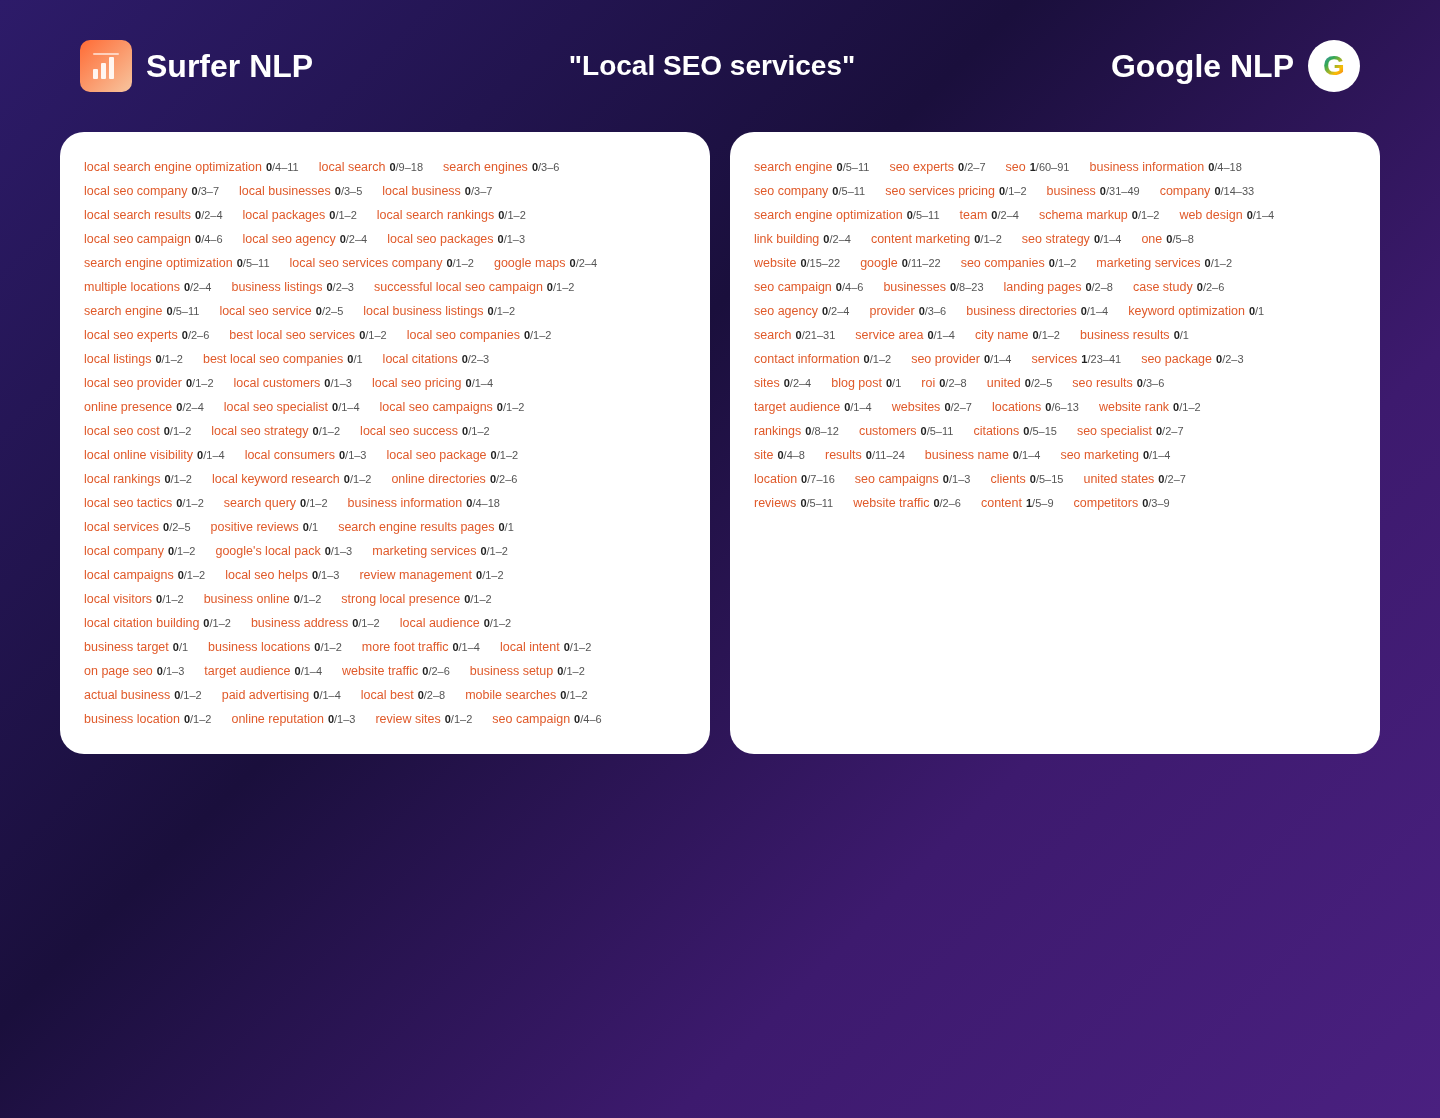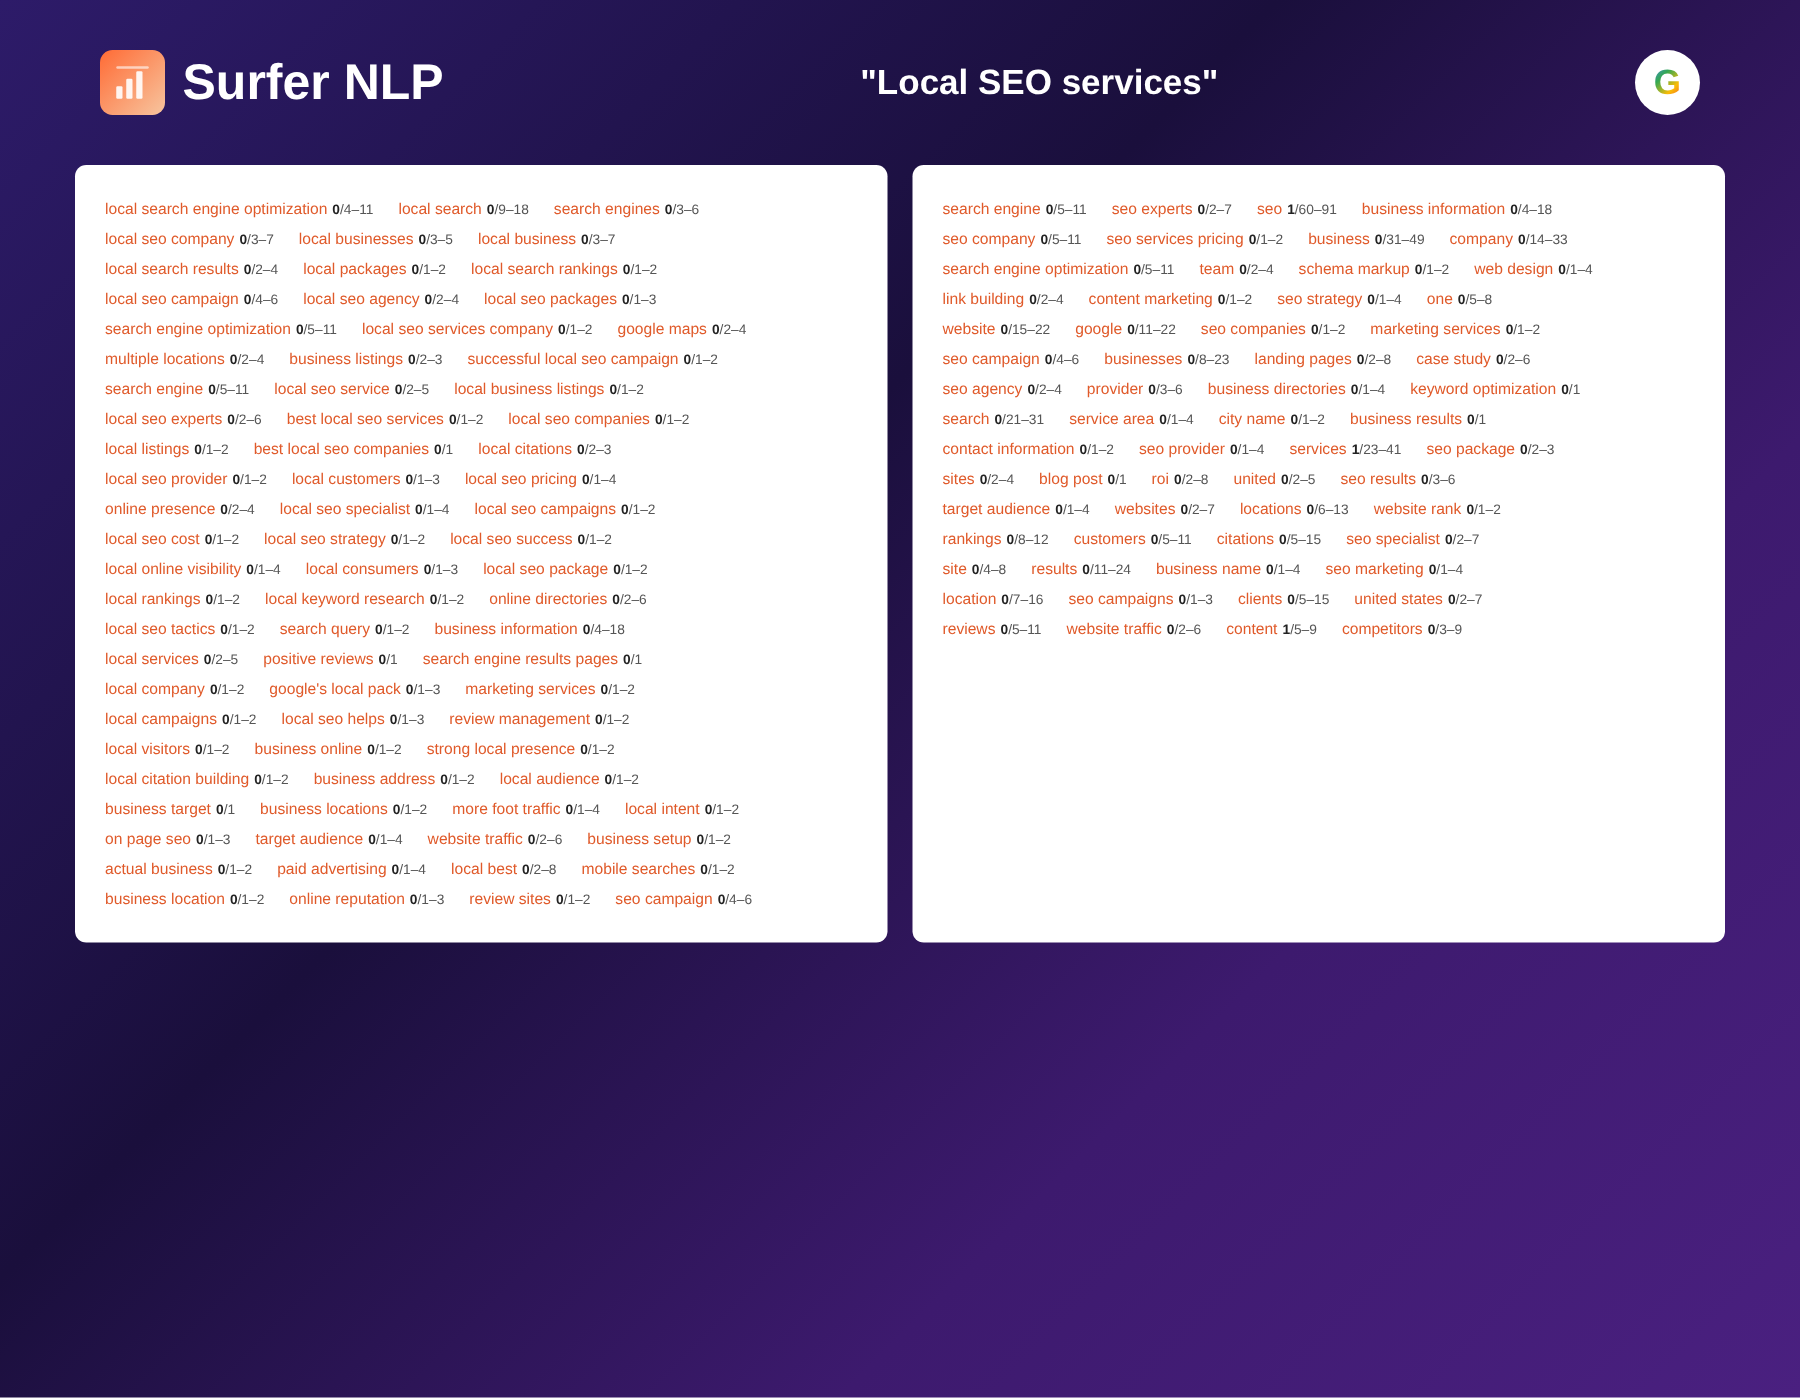--- a/index.html
+++ b/index.html
@@ -25,21 +25,21 @@
       width: 52px;
       height: 52px;
       background: linear-gradient(135deg, #ff6b35, #f7c59f);
       border-radius: 10px;
       display: flex;
       align-items: center;
       justify-content: center;
       font-size: 24px;
     }
     .surfer-title {
-      font-size: 40px;
+      font-size: 32px;
       font-weight: 900;
       color: white;
     }
     .center-title {
       font-size: 28px;
       font-weight: 700;
       color: white;
       text-align: center;
     }
     .header-right {
@@ -70,21 +70,21 @@
       background-clip: text;
       font-size: 28px;
       font-weight: 900;
     }
     .content-area {
       display: flex;
       gap: 20px;
     }
     .panel {
       background: white;
-      border-radius: 9px;
+      border-radius: 24px;
       padding: 28px 24px;
       flex: 1;
     }
     .keywords-grid {
       display: flex;
       flex-direction: column;
       gap: 10px;
     }
     .keyword-row {
       display: flex;
@@ -125,20 +125,21 @@
         <rect x="18" y="6" width="5" height="22" rx="1" fill="white" opacity="0.9"></rect>
         <rect x="2" y="2" width="26" height="2" rx="1" fill="white" opacity="0.6"></rect>
       </svg>
     </div>
     <span class="surfer-title">Surfer NLP</span>
   </div>
   <div>
     <span class="center-title quote">"Local SEO services"</span>
   </div>
   <div class="header-right">
+    <span class="google-title">Google NLP</span>
     <div class="google-g">
       <span class="google-g-letter">G</span>
     </div>
   </div>
 </div>
 
 <div class="content-area">
   <div class="panel" id="left-panel">
       <div class="keywords-grid">
         <div class="keyword-row">

